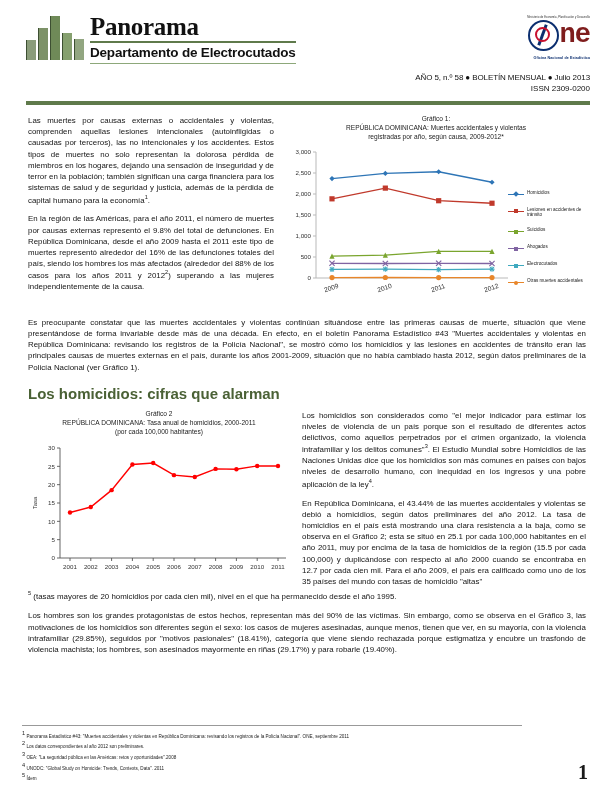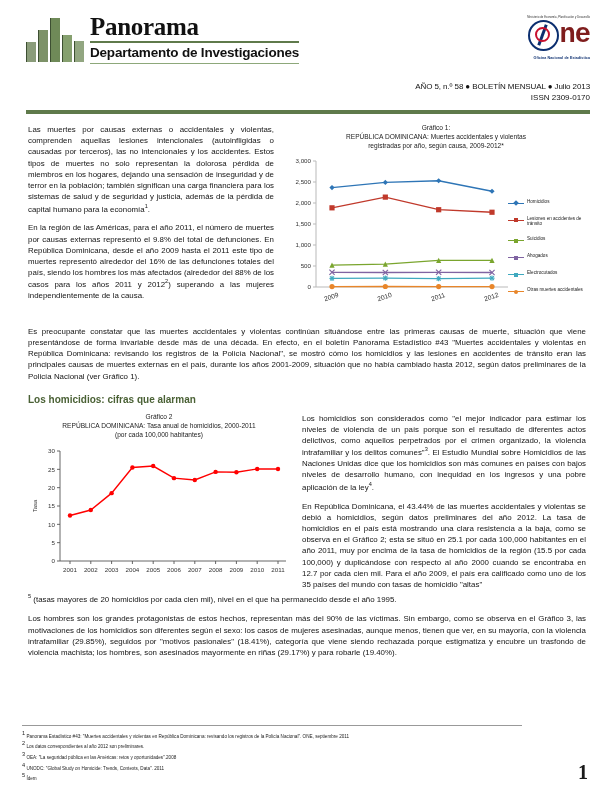--- a/index.html
+++ b/index.html
@@ -26,21 +26,21 @@
   
   .header {
     display: flex;
     align-items: flex-start;
     justify-content: space-between;
     padding: 14px 22px 0 26px;
     box-sizing: border-box;
   }
   .brand {
     display: flex;
-    align-items: flex-end;
+    align-items: flex-start;
   }
   .bars {
     display: flex;
     align-items: flex-end;
     height: 46px;
     gap: 2px;
     margin-right: 6px;
     padding-bottom: 2px;
   }
   .bars i {
@@ -132,21 +132,21 @@
   .one-sub {
     font-size: 3.6px;
     color: #0b2e6f;
     font-weight: bold;
     letter-spacing: 0.1px;
     margin-top: 1px;
   }
   .issue-line {
     font-size: 8px;
     color: #111;
-    margin-top: 22px;
+    margin-top: 13px;
     letter-spacing: -0.1px;
   }
   .issn-line {
     font-size: 8px;
     color: #111;
     margin-top: 2px;
   }
 
   .green-band {
     height: 4px;
@@ -227,21 +227,21 @@
     color: #222;
   }
 
   
   .fullwidth {
     margin: 3px 26px 0 28px;
   }
   .section-head {
     color: #4a6135;
     font-weight: bold;
-    font-size: 10px;
+    font-size: 15px;
     margin: 12px 26px 0 28px;
   }
 
   
   .footnotes {
     position: absolute;
     left: 22px;
     bottom: 10px;
     width: 500px;
     border-top: 1px solid #999;
@@ -272,33 +272,33 @@
       <div class="bars">
         <i></i>
           <i></i>
           <i></i>
           <i></i>
           <i></i>
       </div>
       <div class="brandtext">
         <span class="t1">Panorama</span>
         <div class="rule-dark"></div>
-        <div class="dept">Departamento de Investigaciones</div>
+        <div class="dept">Departamento de Electrocutados</div>
         <div class="rule-thin"></div>
       </div>
     </div>
     <div class="one-logo-wrap">
       <div class="min-line">Ministerio de Economía, Planificación y Desarrollo</div>
       <div class="one-logo">
         <span class="one-o"></span>
         <span class="one-ne">ne</span>
       </div>
       <div class="one-sub">Oficina Nacional de Estadística</div>
       <div class="issue-line">AÑO 5, n.º 58  ●  BOLETÍN MENSUAL  ●  Julio 2013</div>
-      <div class="issn-line">ISSN 2309-0170</div>
+      <div class="issn-line">ISSN 2309-0200</div>
     </div>
   </div>
   <div class="green-band"></div>
 
 
   <div class="cols">
     <div class="col-left">
       <p class="body"><span>Las muertes por causas externas o accidentales y violentas, comprenden aquellas lesiones intencionales (autoinfligidas o causadas por terceros), las no intencionales y los accidentes. Estos tipos de muertes no solo representan la dolorosa pérdida de miembros en los hogares, dejando una sensación de inseguridad y de terror en la población; también significan una carga financiera para los sistemas de salud y de seguridad y justicia, además de la pérdida de capital humano para la economía</span><sup>1</sup><span>.</span></p>
       <p class="body"><span>En la región de las Américas, para el año 2011, el número de muertes por causas externas representó el 9.8% del total de defunciones. En República Dominicana, desde el año 2009 hasta el 2011 este tipo de muertes representó alrededor del 16% de las defunciones totales del país, siendo los hombres los más afectados (alrededor del 88% de los casos para los años 2011 y 2012</span><sup>2</sup><span>) superando a las mujeres independientemente de la causa.</span></p>
     </div>

